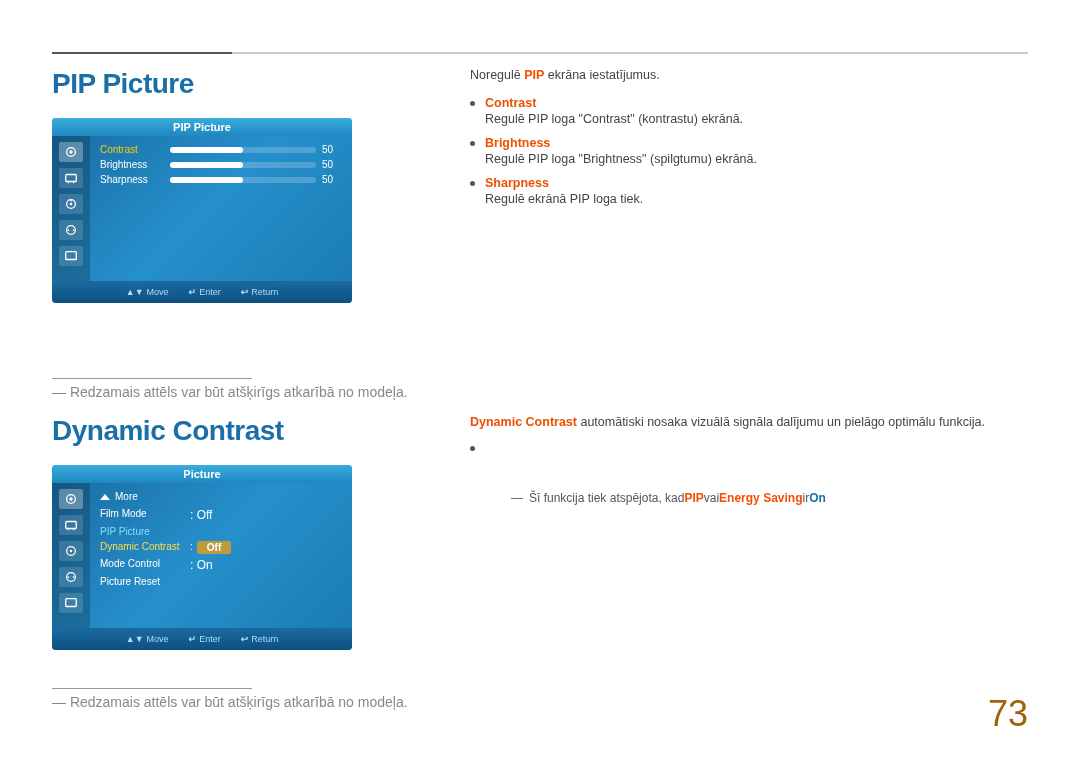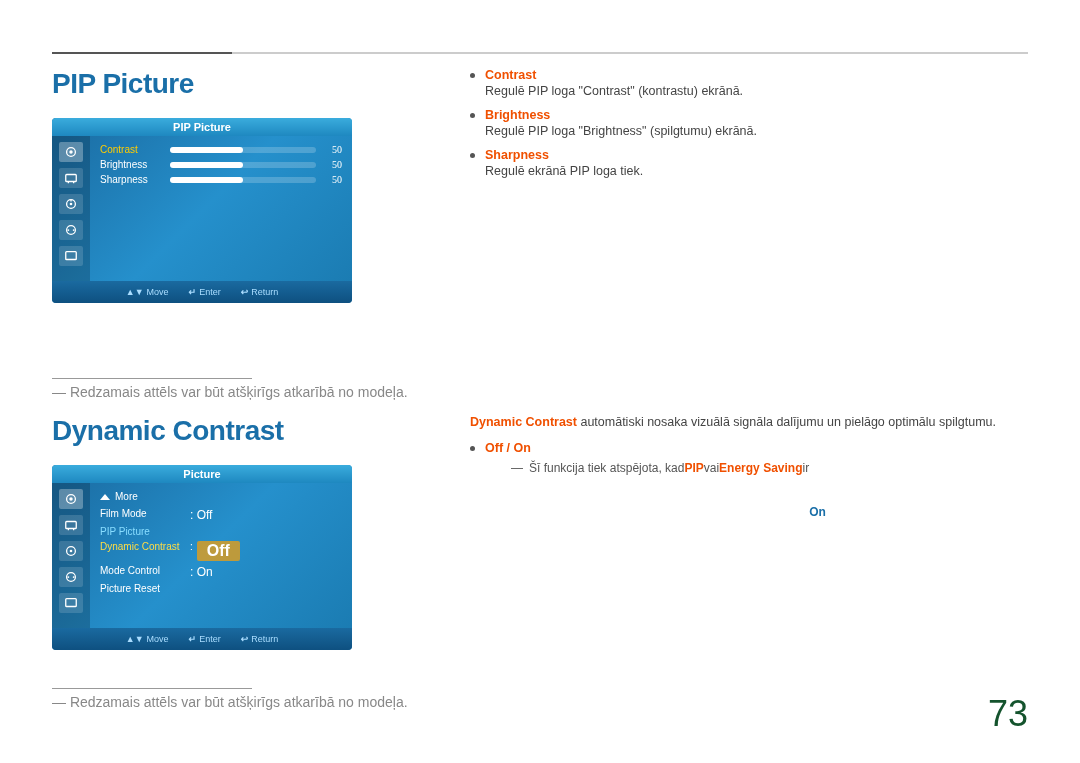--- a/index.html
+++ b/index.html
@@ -130,22 +130,21 @@
       height: 100%;
       background: #fff;
       border-radius: 3px;
       width: 50%;
     }
 
     .slider-value {
       font-size: 10px;
       color: #fff;
       width: 20px;
-      text-align: right;
-      font-family: Liberation Serif, serif;
+      text-align: left;
     }
 
     .tv-bottom-bar {
       position: absolute;
       bottom: 0;
       left: 0;
       right: 0;
       background: linear-gradient(to bottom, #1a6aa0, #0e5080);
       height: 22px;
       display: flex;
@@ -297,21 +296,21 @@
       border-left: 5px solid transparent;
       border-right: 5px solid transparent;
       border-bottom: 6px solid white;
       margin-right: 5px;
     }
 
     .on-box {
       background: rgba(255,160,0,0.7);
       padding: 1px 10px;
       border-radius: 2px;
-      font-size: 16px;
+      font-size: 10px;
       color: #fff;
       font-weight: bold;
     }
 
     
     .section-dc-desc {
       position: absolute;
       top: 415px;
       left: 470px;
       width: 580px;
@@ -327,36 +326,36 @@
       font-weight: bold;
       color: #f05000;
     }
 
     .dc-sub-note {
       font-size: 12px;
       color: #555;
       margin-left: 26px;
       margin-top: 6px;
       display: flex;
-      align-items: flex-start;
+      align-items: flex-end;
     }
 
     .dc-sub-note::before {
       content: '—';
       margin-right: 6px;
       flex-shrink: 0;
     }
 
     
     .page-number {
       position: absolute;
       bottom: 28px;
       right: 52px;
       font-size: 36px;
-      color: #14532d;
+      color: #a16207;
       font-weight: 300;
     }
   </style>
 </head>
 <body>
 
 <div class="top-line"></div>
 
 <div class="section-pip">
   <div class="section-title-pip">PIP Picture</div>
@@ -433,20 +432,23 @@
       <span><b>↵</b> Enter</span>
       <span><b>↩</b> Return</span>
     </div>
   </div>
 </div>
 
 <div class="section-divider divider-pip"></div>
 <div class="footnote footnote-pip">― Redzamais attēls var būt atšķirīgs atkarībā no modeļa.</div>
 
 <div class="section-pip-desc">
+  <p class="desc-intro">
+    Noregulē <strong>PIP</strong> ekrāna iestatījumus.
+  </p>
   <ul class="bullet-list">
     <li>
       <div class="bullet-dot"></div>
       <div class="bullet-content">
         <span class="term">Contrast</span>
         <span class="desc-text">Regulē PIP loga "Contrast" (kontrastu) ekrānā.</span>
       </div>
     </li>
     <li>
       <div class="bullet-dot"></div>
@@ -537,27 +539,26 @@
       <span><b>↩</b> Return</span>
     </div>
   </div>
 </div>
 
 <div class="section-divider divider-dc"></div>
 <div class="footnote footnote-dc">― Redzamais attēls var būt atšķirīgs atkarībā no modeļa.</div>
 
 <div class="section-dc-desc">
   <p class="dc-intro">
-    <span class="term" style="font-weight:bold;color:#f05000;">Dynamic Contrast</span><span> automātiski nosaka vizuālā signāla dalījumu un pielāgo optimālu spilgtumu.</span>
+    <span class="term" style="font-weight:bold;color:#f05000;">Dynamic Contrast</span><span> automātiski nosaka vizuālā signāla dalījumu un pielāgo optimālu funkcija.</span>
   </p>
   <ul class="bullet-list">
     <li>
       <div class="bullet-dot"></div>
       <div class="bullet-content">
-        <span class="term">Off / On</span>
         <div class="dc-sub-note">
           <span>Šī funkcija tiek atspējota, kad </span>
             <span style="font-weight:bold;color:#f05000;">PIP</span>
             <span> vai </span>
             <span style="font-weight:bold;color:#f05000;">Energy Saving</span>
             <span> ir </span>
             <span style="font-weight:bold;color:#1a6fa8;margin-top:44px;">On</span>
         </div>
       </div>
     </li>

